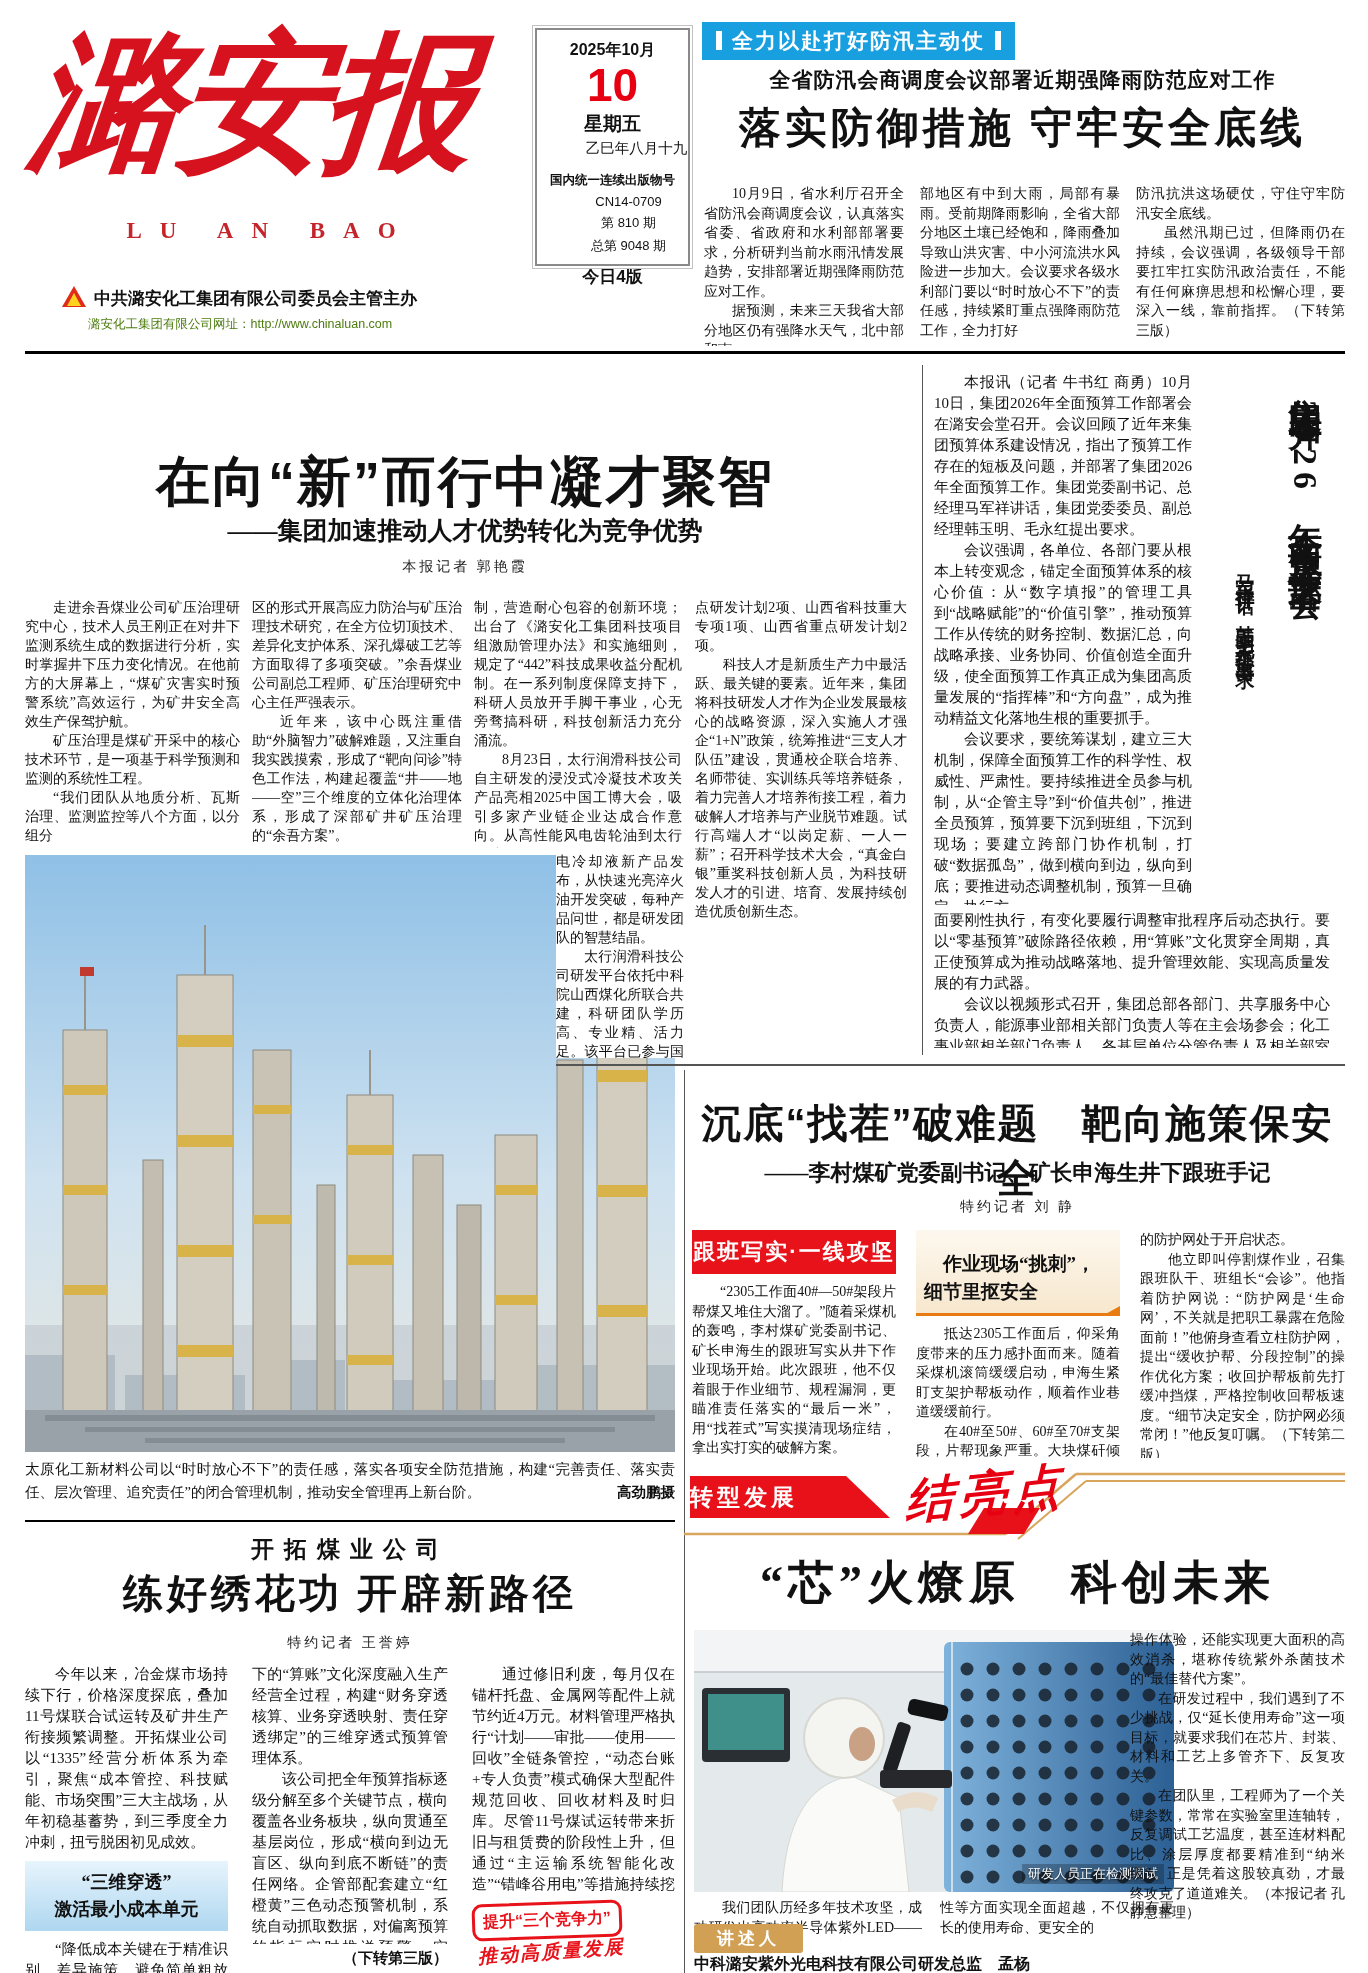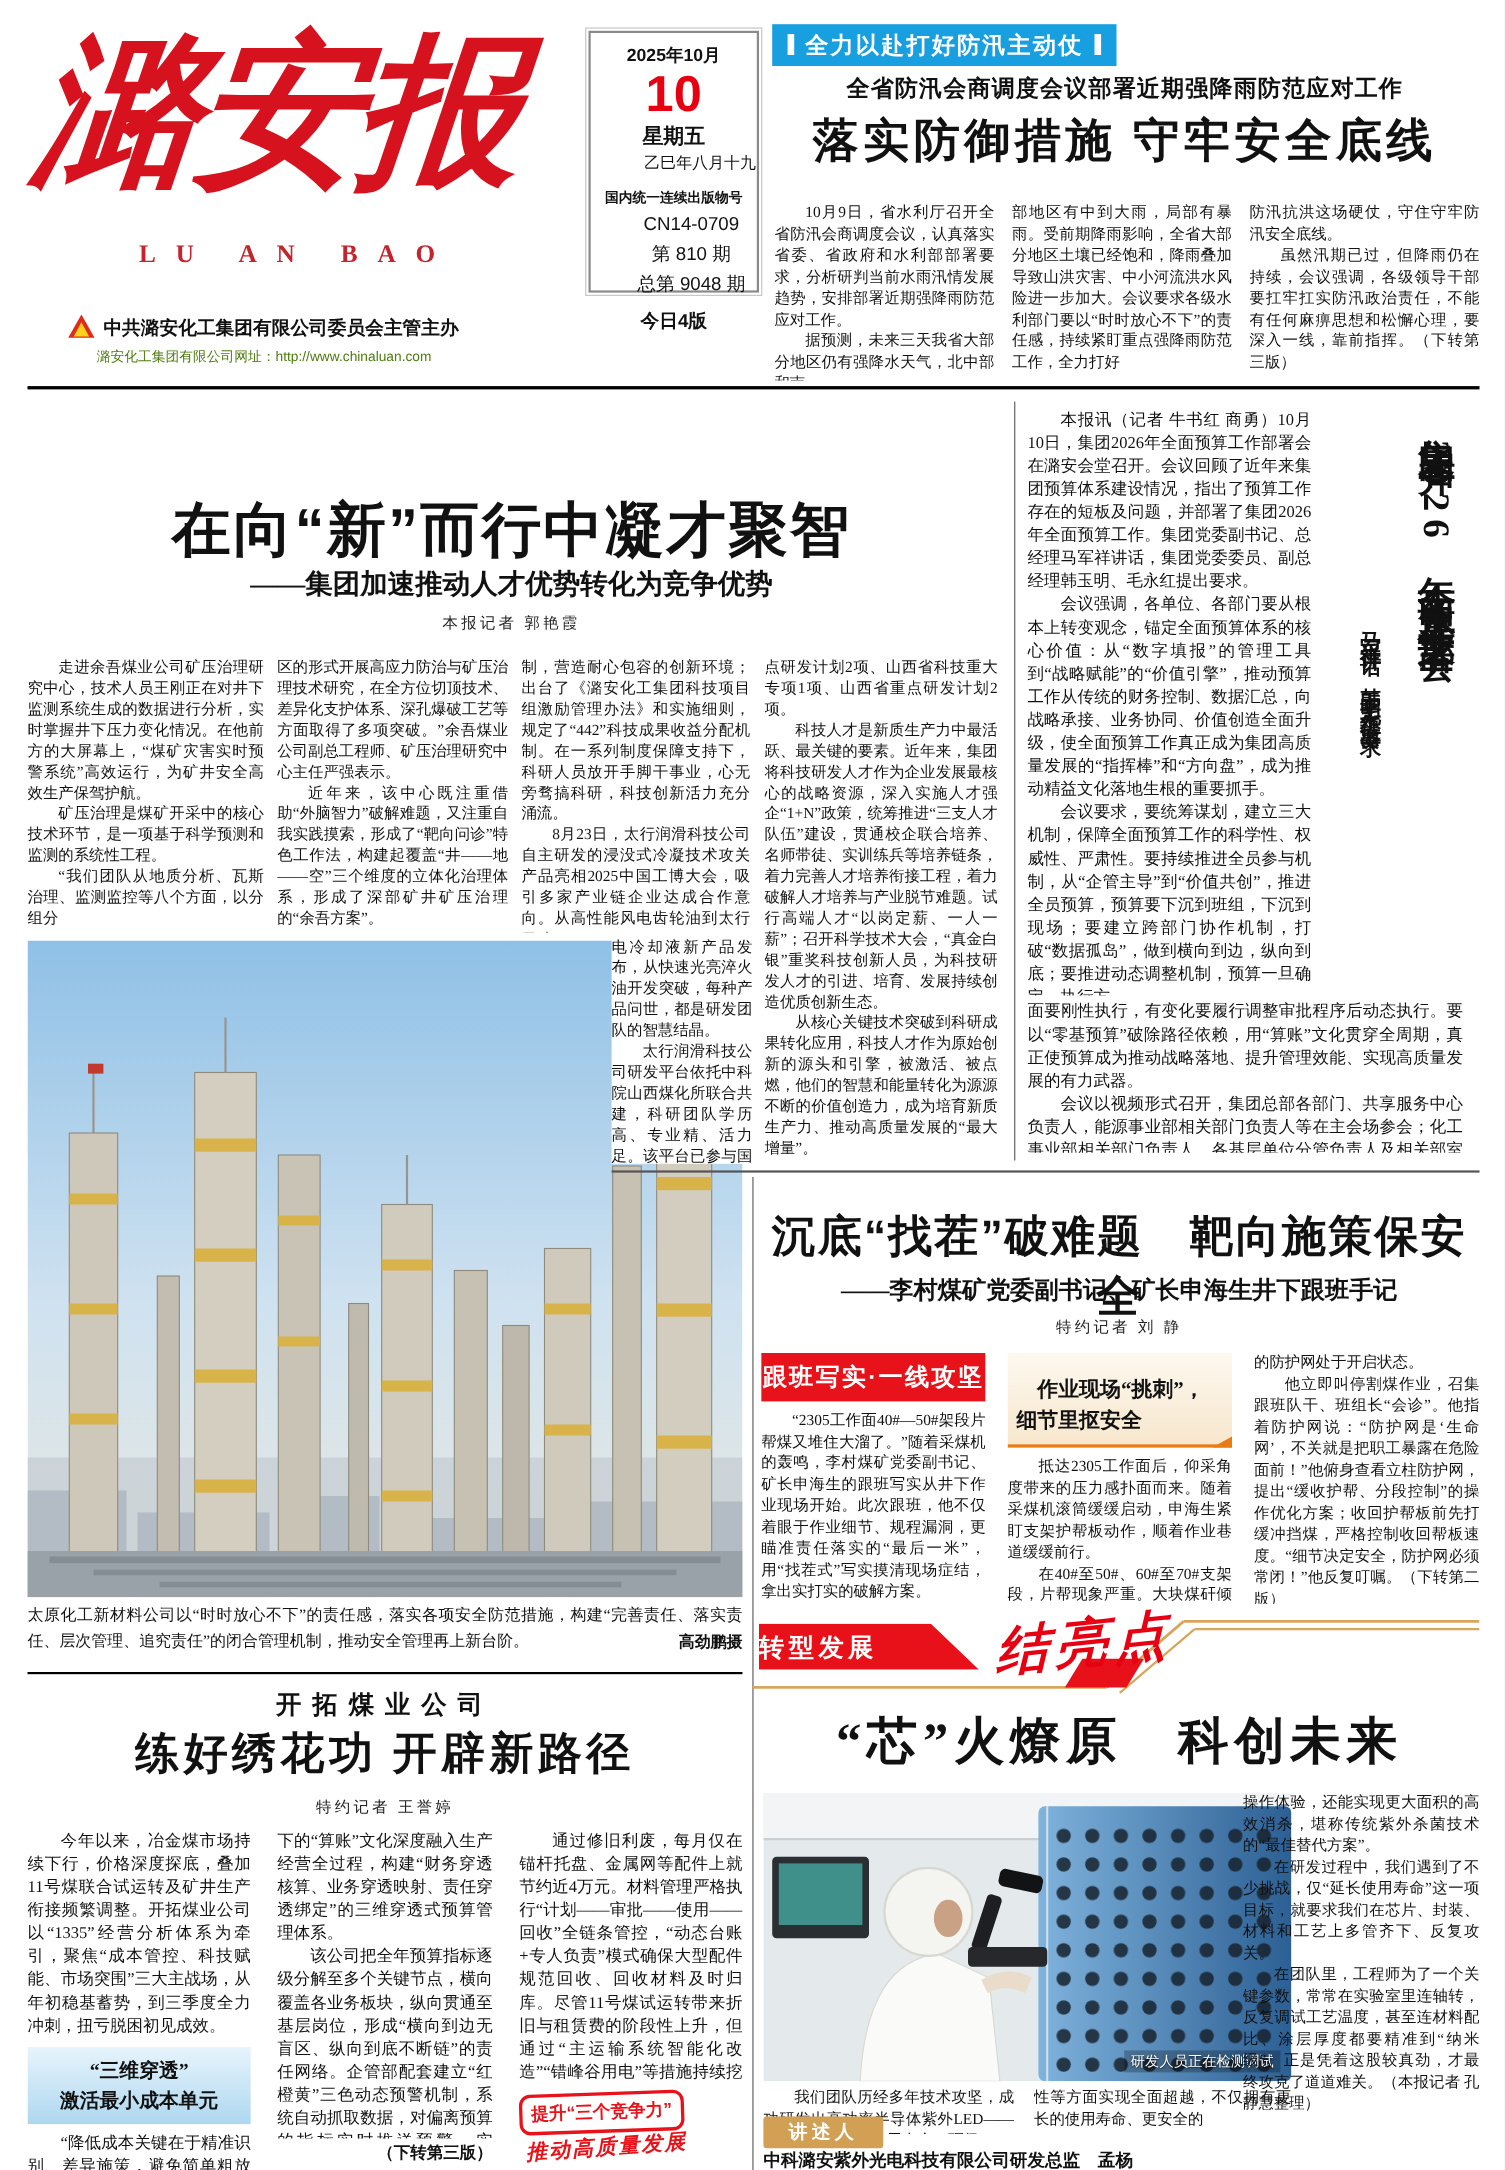--- a/index.html
+++ b/index.html
@@ -21,21 +21,21 @@
   .logo-tri .t1{position:absolute;left:0;top:0;width:0;height:0;border-left:12px solid transparent;border-right:12px solid transparent;border-bottom:21px solid #e02a1a;}
   .logo-tri .t2{position:absolute;left:5px;top:7px;width:0;height:0;border-left:7px solid transparent;border-right:7px solid transparent;border-bottom:13px solid #ffd21e;}
   
   .datebox{border:2px solid #8a8a8a;outline:1px solid #c2c2c2;outline-offset:2px;
     text-align:center;padding-top:10px;box-sizing:border-box;}
   .d-month{font-size:16px;font-weight:bold;}
   .d-day{font-size:46px;font-weight:bold;color:#e60012;line-height:1.05;font-family:"Liberation Sans",sans-serif;}
   .d-week{font-size:19px;font-weight:bold;margin-top:2px;}
   .d-lunar{font-size:14.5px;margin-top:2px;padding-left:48px;}
   .d-issn-l{font-size:12.5px;font-weight:bold;margin-top:14px;}
-  .d-sm{font-size:17px;margin-top:5px;margin-left:32px;}
+  .d-sm{font-size:13px;margin-top:5px;margin-left:32px;}
   .d-pages{font-size:17px;font-weight:bold;margin-top:10px;}
   
   .blue-banner{background:#189fe0;color:#fff;font-size:21px;font-weight:bold;
     padding:5px 14px;display:inline-block;letter-spacing:2px;}
   .blue-banner::before,.blue-banner::after{content:"";display:inline-block;width:6px;height:19px;background:#fff;vertical-align:-2px;}
   .blue-banner::before{margin-right:10px;}
   .blue-banner::after{margin-left:10px;}
   .flood-over{font-size:21px;font-weight:bold;letter-spacing:1px;}
   .flood-head{font-size:42px;font-weight:900;letter-spacing:4px;}
   .news-sm{font-size:14px;line-height:19.5px;}
@@ -214,21 +214,20 @@
     </svg>
   </div>
 
   <div class="a col news" style="left:556px;top:852px;width:128px;height:206px;background:#fff;">
       <p class="cont">电冷却液新产品发布，从快速光亮淬火油开发突破，每种产品问世，都是研发团队的智慧结晶。</p>
       <p>太行润滑科技公司研发平台依托中科院山西煤化所联合共建，科研团队学历高、专业精、活力足。该平台已参与国家重</p>
     </div>
   <div class="a col news" style="left:695px;top:598px;width:212px;height:460px;background:#fff;">
       <p class="cont">点研发计划2项、山西省科技重大专项1项、山西省重点研发计划2项。</p>
       <p>科技人才是新质生产力中最活跃、最关键的要素。近年来，集团将科技研发人才作为企业发展最核心的战略资源，深入实施人才强企“1+N”政策，统筹推进“三支人才队伍”建设，贯通校企联合培养、名师带徒、实训练兵等培养链条，着力完善人才培养衔接工程，着力破解人才培养与产业脱节难题。试行高端人才“以岗定薪、一人一薪”；召开科学技术大会，“真金白银”重奖科技创新人员，为科技研发人才的引进、培育、发展持续创造优质创新生态。</p>
-      <p>从核心关键技术突破到科研成果转化应用，科技人才作为原始创新的源头和引擎，被激活、被点燃，他们的智慧和能量转化为源源不断的价值创造力，成为培育新质生产力、推动高质量发展的“最大增量”。</p>
     </div>
 
   <div class="a rule-soft" style="left:922px;top:365px;width:1px;height:690px;"></div>
   <div class="a col news15" style="left:934px;top:372px;width:258px;height:533px;">
       <p>本报讯（记者 牛书红 商勇）10月10日，集团2026年全面预算工作部署会在潞安会堂召开。会议回顾了近年来集团预算体系建设情况，指出了预算工作存在的短板及问题，并部署了集团2026年全面预算工作。集团党委副书记、总经理马军祥讲话，集团党委委员、副总经理韩玉明、毛永红提出要求。</p>
       <p>会议强调，各单位、各部门要从根本上转变观念，锚定全面预算体系的核心价值：从“数字填报”的管理工具到“战略赋能”的“价值引擎”，推动预算工作从传统的财务控制、数据汇总，向战略承接、业务协同、价值创造全面升级，使全面预算工作真正成为集团高质量发展的“指挥棒”和“方向盘”，成为推动精益文化落地生根的重要抓手。</p>
       <p>会议要求，要统筹谋划，建立三大机制，保障全面预算工作的科学性、权威性、严肃性。要持续推进全员参与机制，从“企管主导”到“价值共创”，推进全员预算，预算要下沉到班组，下沉到现场；要建立跨部门协作机制，打破“数据孤岛”，做到横向到边，纵向到底；要推进动态调整机制，预算一旦确定，执行方</p>
     </div>
   <div class="a col news15" style="left:934px;top:910px;width:396px;height:138px;">
       <p class="cont">面要刚性执行，有变化要履行调整审批程序后动态执行。要以“零基预算”破除路径依赖，用“算账”文化贯穿全周期，真正使预算成为推动战略落地、提升管理效能、实现高质量发展的有力武器。</p>

